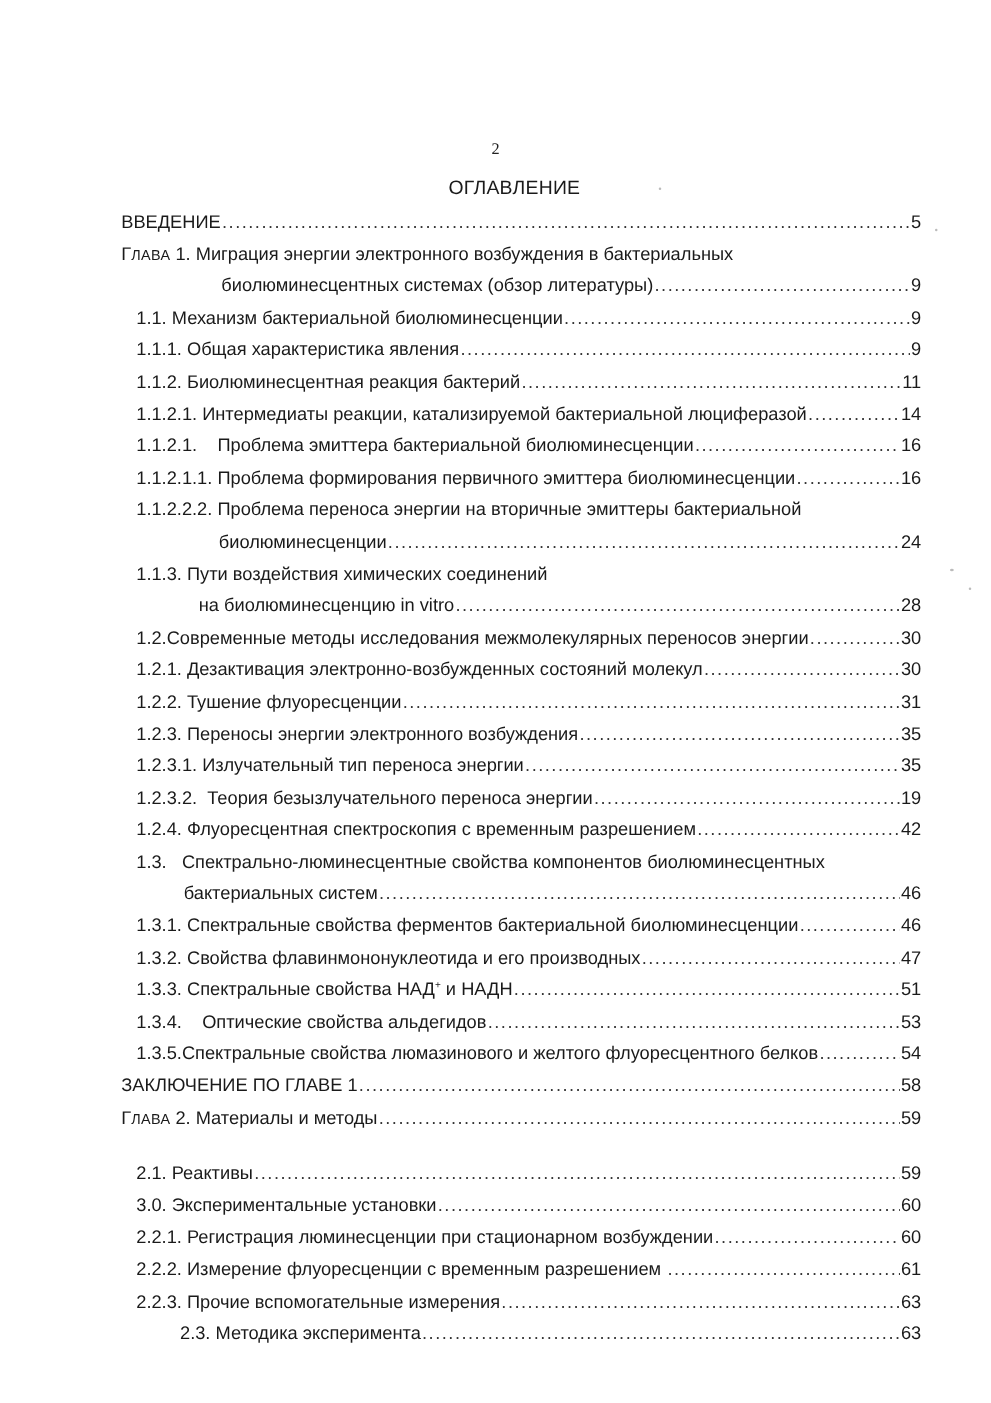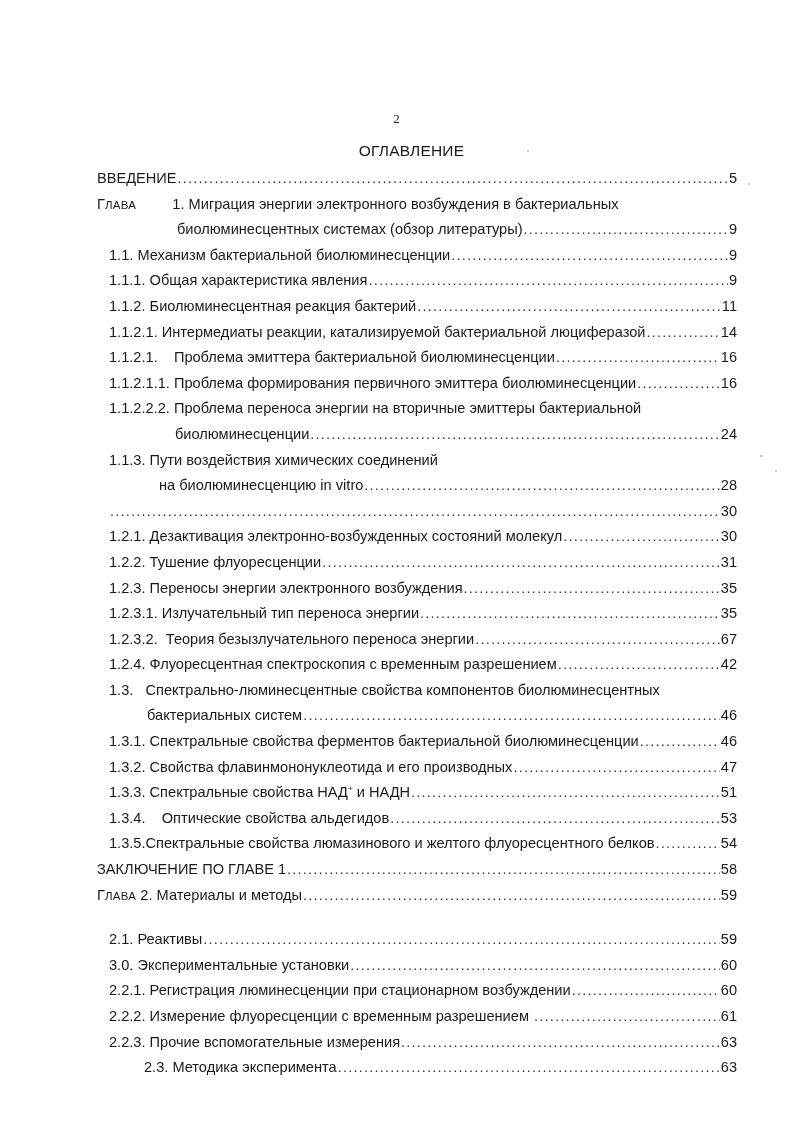--- a/index.html
+++ b/index.html
@@ -92,21 +92,21 @@
 <div class="toc" id="toc">
     <div class="toc-row" style="padding-left: 0px; width: 640px; box-sizing: border-box;">
       <div class="line">
         <span class="label"><span style="white-space: pre;">ВВЕДЕНИЕ</span></span>
         <span class="leader"></span>
         <span class="page">5</span>
       </div>
     </div>
     <div class="toc-row no-page" style="padding-left: 0px; width: 640px; box-sizing: border-box;">
       <div class="line">
-        <span class="label"><span class="sc-big">Г</span><span class="sc">ЛАВА</span><span style="white-space: pre; margin-left: 32px;"> 1. Миграция энергии электронного возбуждения в бактериальных</span></span>
+        <span class="label"><span class="sc-big">Г</span><span class="sc">ЛАВА</span><span style="white-space: pre;"> 1. Миграция энергии электронного возбуждения в бактериальных</span></span>
       </div>
     </div>
     <div class="toc-row" style="padding-left: 80px; width: 640px; box-sizing: border-box;">
       <div class="line">
         <span class="label"><span style="white-space: pre;">биолюминесцентных системах (обзор литературы)</span></span>
         <span class="leader"></span>
         <span class="page">9</span>
       </div>
     </div>
     <div class="toc-row" style="padding-left: 12px; width: 640px; box-sizing: border-box;">
@@ -170,20 +170,21 @@
     </div>
     <div class="toc-row" style="padding-left: 62px; width: 640px; box-sizing: border-box;">
       <div class="line">
         <span class="label"><span style="white-space: pre;">на биолюминесценцию in vitro</span></span>
         <span class="leader"></span>
         <span class="page">28</span>
       </div>
     </div>
     <div class="toc-row" style="padding-left: 12px; width: 640px; box-sizing: border-box;">
       <div class="line">
+        <span class="label"><span style="white-space: pre;">1.2.Современные методы исследования межмолекулярных переносов энергии</span></span>
         <span class="leader"></span>
         <span class="page">30</span>
       </div>
     </div>
     <div class="toc-row" style="padding-left: 12px; width: 640px; box-sizing: border-box;">
       <div class="line">
         <span class="label"><span style="white-space: pre;">1.2.1. Дезактивация электронно-возбужденных состояний молекул</span></span>
         <span class="leader"></span>
         <span class="page">30</span>
       </div>
@@ -206,21 +207,21 @@
       <div class="line">
         <span class="label"><span style="white-space: pre;">1.2.3.1. Излучательный тип переноса энергии</span></span>
         <span class="leader"></span>
         <span class="page">35</span>
       </div>
     </div>
     <div class="toc-row" style="padding-left: 12px; width: 640px; box-sizing: border-box;">
       <div class="line">
         <span class="label"><span style="white-space: pre;">1.2.3.2.  Теория безызлучательного переноса энергии</span></span>
         <span class="leader"></span>
-        <span class="page">67</span>
+        <span class="page">19</span>
       </div>
     </div>
     <div class="toc-row" style="padding-left: 12px; width: 640px; box-sizing: border-box;">
       <div class="line">
         <span class="label"><span style="white-space: pre;">1.2.4. Флуоресцентная спектроскопия с временным разрешением</span></span>
         <span class="leader"></span>
         <span class="page">42</span>
       </div>
     </div>
     <div class="toc-row no-page" style="padding-left: 12px; width: 640px; box-sizing: border-box;">

